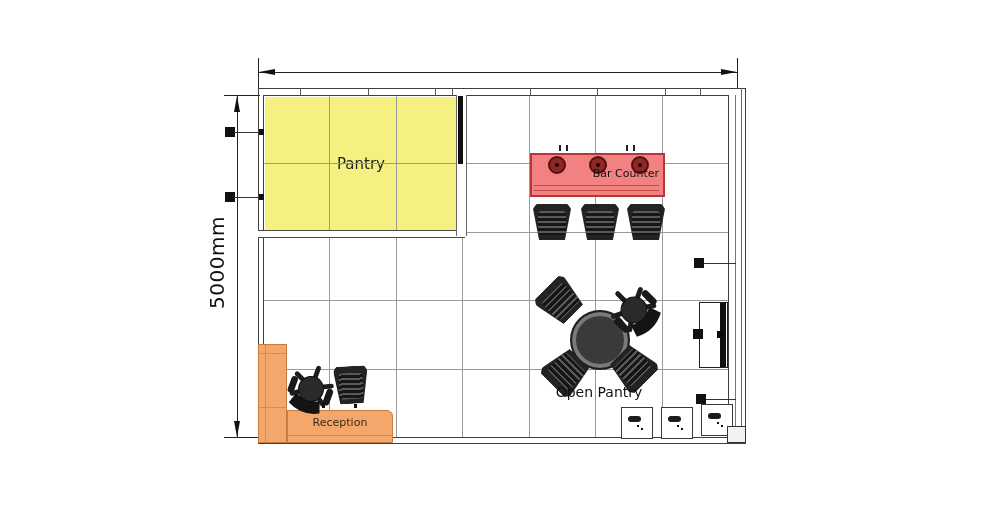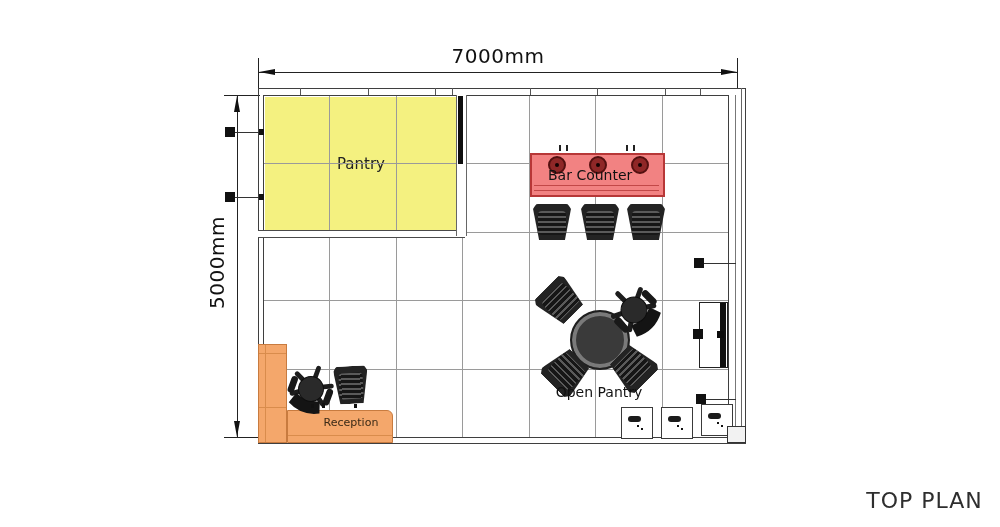--- a/index.html
+++ b/index.html
@@ -12,48 +12,47 @@
   .grid-v{position:absolute;width:1px;background:#9a9a9a;z-index:2;}
   .dim-text{position:absolute;font-size:20px;color:#111;text-align:center;letter-spacing:.5px;}
   .arrow{position:absolute;width:0;height:0;z-index:3;}
   .pantry-fill{position:absolute;left:265px;top:97px;width:192px;height:133px;background:#F4F180;z-index:1;
                display:flex;align-items:center;justify-content:center;font-size:15px;color:#222;}
   .wallstrip{position:absolute;background:#fff;border-top:1px solid #4a4a4a;border-bottom:1px solid #4a4a4a;z-index:3;}
   .bar{position:absolute;left:530px;top:153px;width:131px;height:40px;background:#F28282;border:2px solid #B73737;z-index:4;}
   .bar-line{position:absolute;left:2px;width:125px;height:1px;background:#c24848;}
   .bar-circle{position:absolute;width:14px;height:14px;border-radius:50%;background:#8F2727;border:2px solid #541010;z-index:5;}
   .bar-circle::after{content:"";position:absolute;left:5px;top:5px;width:4px;height:4px;border-radius:50%;background:#140202;}
-  .bar-label{position:absolute;left:532px;top:167px;width:127px;text-align:left;font-size:14px;color:#111;z-index:6;margin-left:16px;}
+  .bar-label{position:absolute;left:532px;top:167px;width:127px;text-align:right;font-size:11px;color:#111;z-index:6;}
   .stool{position:absolute;background:#232323;border-radius:5px;z-index:4;
          clip-path:polygon(9% 0%,91% 0%,100% 13%,84% 100%,16% 100%,0% 13%);}
   .stool::before{content:"";position:absolute;left:5px;right:5px;top:7px;bottom:5px;border-radius:4px;
          background:repeating-linear-gradient(180deg,#5a5a5a 0 2px,#161616 2px 5px);}
   .tickmark{position:absolute;width:2px;height:6px;background:#222;z-index:4;}
   .walltick{position:absolute;width:1px;height:7px;background:#555;z-index:3;}
   .table-round{position:absolute;left:570px;top:310px;width:56px;height:56px;border-radius:50%;
          background:#3a3a3a;border:2px solid #1f1f1f;box-shadow:inset 0 0 0 4px #7a7a7a;z-index:4;}
   .seat-label{position:absolute;left:540px;top:384px;width:118px;text-align:center;font-size:14px;color:#111;z-index:6;}
   .floorbox{position:absolute;width:30px;height:30px;background:#fff;border:1px solid #3a3a3a;z-index:4;}
   .floorbox::before{content:"";position:absolute;left:6px;top:8px;width:13px;height:6px;border-radius:3px;background:#1b1b1b;}
   .floorbox::after{content:"";position:absolute;left:15px;top:17px;width:2px;height:2px;background:#111;
          box-shadow:4px 3px 0 #111;}
   .marker-sq{position:absolute;width:10px;height:10px;background:#111;z-index:4;}
   .marker-line{position:absolute;height:1px;background:#333;z-index:3;}
   .recep{position:absolute;background:#F4A76B;border:1.5px solid #C87B3F;box-sizing:border-box;z-index:4;}
-  .recep-label{position:absolute;left:298px;top:416px;width:106px;text-align:center;font-size:11px;color:#3a2a16;z-index:6;}
+  .recep-label{position:absolute;left:287px;top:416px;width:106px;text-align:center;font-size:11px;color:#3a2a16;z-index:6;}
   .door-panel{position:absolute;left:699px;top:302px;width:29px;height:66px;background:#fff;border:1.5px solid #222;box-sizing:border-box;z-index:4;}
   .title{position:absolute;left:852px;top:488px;width:145px;font-size:22px;color:#2e2e2e;letter-spacing:1px;text-align:center;}
   .chair-svg{position:absolute;z-index:4;}
 </style>
 </head>
 <body>
 
 <div class="canvas">
 
-  <div class="dim-text" style="left:440px;top:44px;width:116px;">7000mm</div>
   <div class="hl" style="left:258px;top:72px;width:480px;background:#222;"></div>
   <div class="vl" style="left:258px;top:58px;height:30px;background:#222;"></div>
   <div class="vl" style="left:737px;top:58px;height:30px;background:#222;"></div>
   <div class="arrow" style="left:259px;top:69px;border-top:3.5px solid transparent;border-bottom:3.5px solid transparent;border-right:16px solid #111;"></div>
   <div class="arrow" style="left:721px;top:69px;border-top:3.5px solid transparent;border-bottom:3.5px solid transparent;border-left:16px solid #111;"></div>
 
   <div class="dim-text" style="left:172px;top:252px;width:90px;transform:rotate(-90deg);">5000mm</div>
   <div class="vl" style="left:237px;top:95px;height:342px;background:#222;"></div>
   <div class="hl" style="left:224px;top:95px;width:36px;background:#222;"></div>
   <div class="hl" style="left:224px;top:437px;width:36px;background:#222;"></div>
@@ -165,15 +164,14 @@
 
   <svg class="chair-svg" style="left:288px;top:364px;transform:rotate(200deg);" width="46" height="50" viewBox="0 0 48 52">
     <path d="M24 27 L7 15 M24 27 L41 15 M24 27 L5 36 M24 27 L43 36 M24 27 L24 49" stroke="#1d1d1d" stroke-width="5" fill="none" stroke-linecap="round"></path>
     <path d="M7 5 Q24 -4 41 5 L37 17 Q24 11 11 17 Z" fill="#141414"></path>
     <rect x="1" y="15" width="7" height="18" rx="3.5" fill="#191919"></rect>
     <rect x="40" y="15" width="7" height="18" rx="3.5" fill="#191919"></rect>
     <circle cx="24" cy="26" r="13" fill="#2a2a2a" stroke="#0d0d0d"></circle>
   </svg>
   <div class="stool" style="left:334px;top:366px;width:34px;height:38px;transform:rotate(-3deg);"></div>
 
-  <div class="title">TOP PLAN</div>
 
 </div>
 
 </body></html>

